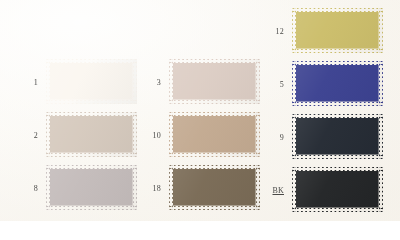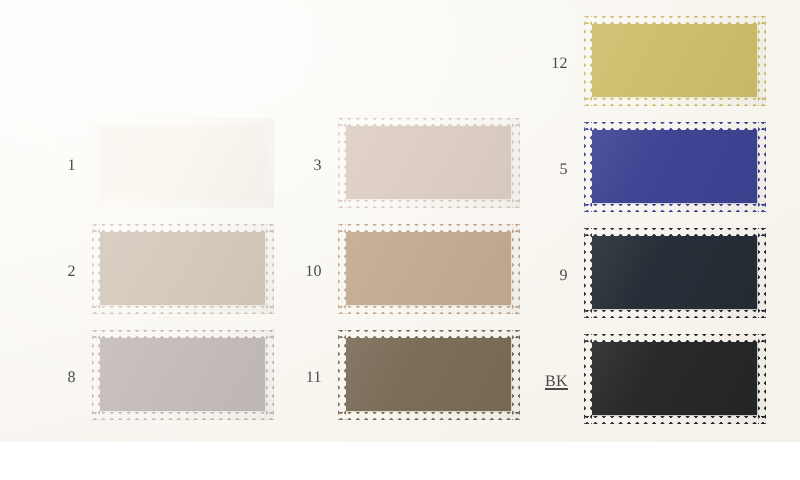--- a/index.html
+++ b/index.html
@@ -115,21 +115,21 @@
       <div class="fabric" style="background:#ddcec5;"></div>
       <div class="sheen"></div>
     </div>
 
     <div class="swatch-label" style="left:141px; top:132px; width:20px;text-align:right;">10</div>
     <div class="swatch-chip" style="left:169px; top:112px; width:91px; height:45px;">
       <div class="fabric" style="background:#c3aa91;"></div>
       <div class="sheen"></div>
     </div>
 
-    <div class="swatch-label" style="left:141px; top:185px; width:20px;">11</div>
+    <div class="swatch-label" style="left:141px; top:185px; width:20px;">18</div>
     <div class="swatch-chip" style="left:169px; top:165px; width:91px; height:45px;">
       <div class="fabric" style="background:#7a6b56;"></div>
       <div class="sheen"></div>
     </div>
   </div>
 
   <div class="swatch-group" style="left:0; top:0; width:400px; height:221px;">
 
     <div class="swatch-label" style="left:264px; top:28px; width:20px;">12</div>
     <div class="swatch-chip" style="left:292px; top:8px; width:91px; height:45px;">

